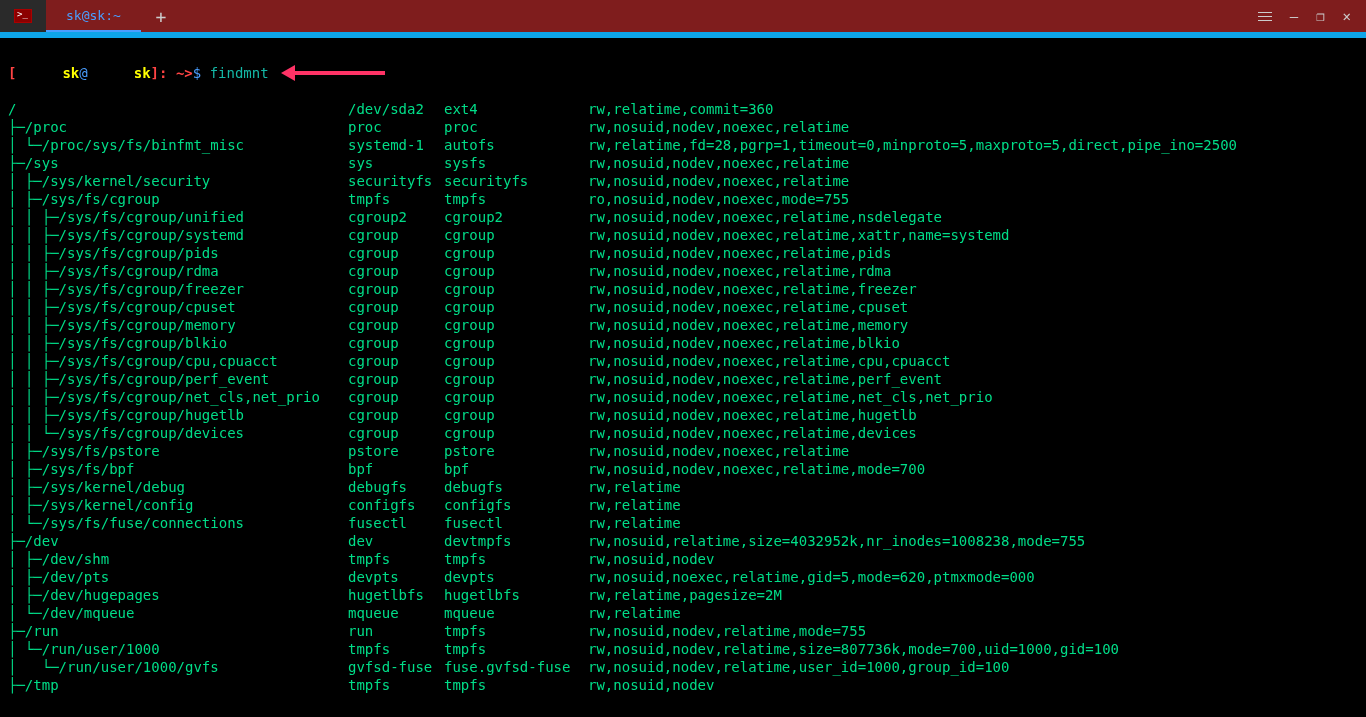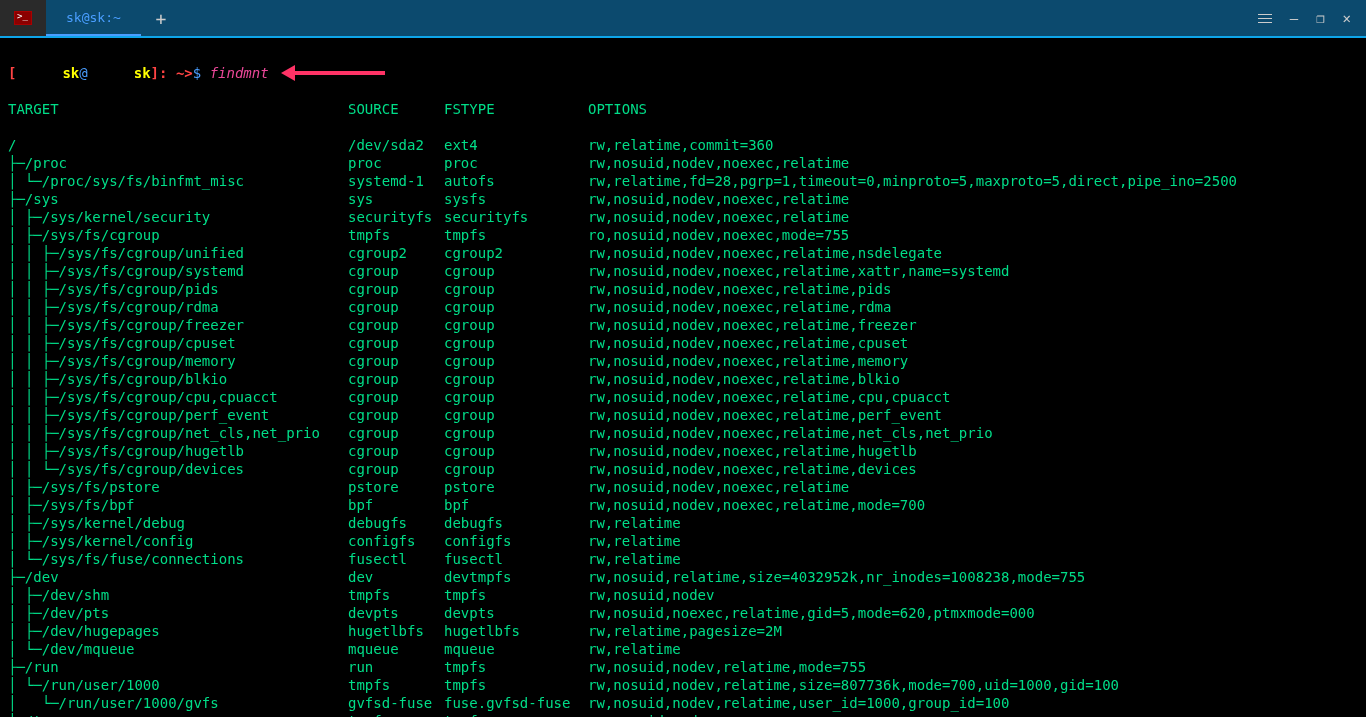--- a/index.html
+++ b/index.html
@@ -7,25 +7,25 @@
     background: #000;
     font-family: 'Consolas', 'Monaco', monospace;
     font-size: 14px;
     width: 1366px;
     height: 717px;
     overflow: hidden;
     color: #fff;
   }
   .titlebar {
     height: 38px;
-    background: #0c4a6e;
+    background: #7f1d1d;
     display: flex;
     align-items: center;
     justify-content: space-between;
-    border-bottom: 2px solid #0ea5e9;
+    border-bottom: 6px solid #0ea5e9;
   }
   .tabs {
     display: flex;
     align-items: stretch;
     height: 100%;
   }
   .icon-tab {
     width: 46px;
     display: flex;
     align-items: center;
@@ -87,21 +87,21 @@
     line-height: 18px;
     white-space: pre;
     position: relative;
   }
   .prompt-line { display: flex; align-items: center; }
   .bracket { color: #ff4444; font-weight: bold; }
   .user { color: #ffff00; font-weight: bold; margin-left: 46px; }
   .at { color: #4a9eff; }
   .path { color: #ff4444; font-weight: bold; }
   .dollar { color: #4a9eff; }
-  .cmd { color: #ec4899; font-style: italic; }
+  .cmd { color: #14b8a6; }
   .arrow {
     margin-left: 12px;
     display: inline-flex;
     align-items: center;
   }
   .arrow-line {
     width: 90px;
     height: 4px;
     background: #ff3366;
   }
@@ -140,15 +140,14 @@
         <span></span>
       </span>
     <span class="wc">—</span>
     <span class="wc">❐</span>
     <span class="wc">✕</span>
   </div>
 </div>
 
 <div class="terminal">
 <div class="prompt-line"><span class="bracket">[</span><span class="user">sk</span><span class="at">@</span><span class="user">sk</span><span class="bracket">]</span><span class="bracket">:</span><span class="path"> ~&gt;</span><span class="dollar">$ </span><span class="cmd">findmnt</span><span class="arrow"><span class="arrow-head"></span><span class="arrow-line"></span></span></div>
-<div class="row header-row"><span class="c-target">TARGET</span><span class="c-source">SOURCE</span><span class="c-fstype">FSTYPE</span><span class="c-options">OPTIONS</span></div>
 <div id="rows"><div class="row"><span class="c-target">/</span><span class="c-source">/dev/sda2</span><span class="c-fstype">ext4</span><span class="c-options">rw,relatime,commit=360</span></div><div class="row"><span class="c-target">├─/proc</span><span class="c-source">proc</span><span class="c-fstype">proc</span><span class="c-options">rw,nosuid,nodev,noexec,relatime</span></div><div class="row"><span class="c-target">│ └─/proc/sys/fs/binfmt_misc</span><span class="c-source">systemd-1</span><span class="c-fstype">autofs</span><span class="c-options">rw,relatime,fd=28,pgrp=1,timeout=0,minproto=5,maxproto=5,direct,pipe_ino=2500</span></div><div class="row"><span class="c-target">├─/sys</span><span class="c-source">sys</span><span class="c-fstype">sysfs</span><span class="c-options">rw,nosuid,nodev,noexec,relatime</span></div><div class="row"><span class="c-target">│ ├─/sys/kernel/security</span><span class="c-source">securityfs</span><span class="c-fstype">securityfs</span><span class="c-options">rw,nosuid,nodev,noexec,relatime</span></div><div class="row"><span class="c-target">│ ├─/sys/fs/cgroup</span><span class="c-source">tmpfs</span><span class="c-fstype">tmpfs</span><span class="c-options">ro,nosuid,nodev,noexec,mode=755</span></div><div class="row"><span class="c-target">│ │ ├─/sys/fs/cgroup/unified</span><span class="c-source">cgroup2</span><span class="c-fstype">cgroup2</span><span class="c-options">rw,nosuid,nodev,noexec,relatime,nsdelegate</span></div><div class="row"><span class="c-target">│ │ ├─/sys/fs/cgroup/systemd</span><span class="c-source">cgroup</span><span class="c-fstype">cgroup</span><span class="c-options">rw,nosuid,nodev,noexec,relatime,xattr,name=systemd</span></div><div class="row"><span class="c-target">│ │ ├─/sys/fs/cgroup/pids</span><span class="c-source">cgroup</span><span class="c-fstype">cgroup</span><span class="c-options">rw,nosuid,nodev,noexec,relatime,pids</span></div><div class="row"><span class="c-target">│ │ ├─/sys/fs/cgroup/rdma</span><span class="c-source">cgroup</span><span class="c-fstype">cgroup</span><span class="c-options">rw,nosuid,nodev,noexec,relatime,rdma</span></div><div class="row"><span class="c-target">│ │ ├─/sys/fs/cgroup/freezer</span><span class="c-source">cgroup</span><span class="c-fstype">cgroup</span><span class="c-options">rw,nosuid,nodev,noexec,relatime,freezer</span></div><div class="row"><span class="c-target">│ │ ├─/sys/fs/cgroup/cpuset</span><span class="c-source">cgroup</span><span class="c-fstype">cgroup</span><span class="c-options">rw,nosuid,nodev,noexec,relatime,cpuset</span></div><div class="row"><span class="c-target">│ │ ├─/sys/fs/cgroup/memory</span><span class="c-source">cgroup</span><span class="c-fstype">cgroup</span><span class="c-options">rw,nosuid,nodev,noexec,relatime,memory</span></div><div class="row"><span class="c-target">│ │ ├─/sys/fs/cgroup/blkio</span><span class="c-source">cgroup</span><span class="c-fstype">cgroup</span><span class="c-options">rw,nosuid,nodev,noexec,relatime,blkio</span></div><div class="row"><span class="c-target">│ │ ├─/sys/fs/cgroup/cpu,cpuacct</span><span class="c-source">cgroup</span><span class="c-fstype">cgroup</span><span class="c-options">rw,nosuid,nodev,noexec,relatime,cpu,cpuacct</span></div><div class="row"><span class="c-target">│ │ ├─/sys/fs/cgroup/perf_event</span><span class="c-source">cgroup</span><span class="c-fstype">cgroup</span><span class="c-options">rw,nosuid,nodev,noexec,relatime,perf_event</span></div><div class="row"><span class="c-target">│ │ ├─/sys/fs/cgroup/net_cls,net_prio</span><span class="c-source">cgroup</span><span class="c-fstype">cgroup</span><span class="c-options">rw,nosuid,nodev,noexec,relatime,net_cls,net_prio</span></div><div class="row"><span class="c-target">│ │ ├─/sys/fs/cgroup/hugetlb</span><span class="c-source">cgroup</span><span class="c-fstype">cgroup</span><span class="c-options">rw,nosuid,nodev,noexec,relatime,hugetlb</span></div><div class="row"><span class="c-target">│ │ └─/sys/fs/cgroup/devices</span><span class="c-source">cgroup</span><span class="c-fstype">cgroup</span><span class="c-options">rw,nosuid,nodev,noexec,relatime,devices</span></div><div class="row"><span class="c-target">│ ├─/sys/fs/pstore</span><span class="c-source">pstore</span><span class="c-fstype">pstore</span><span class="c-options">rw,nosuid,nodev,noexec,relatime</span></div><div class="row"><span class="c-target">│ ├─/sys/fs/bpf</span><span class="c-source">bpf</span><span class="c-fstype">bpf</span><span class="c-options">rw,nosuid,nodev,noexec,relatime,mode=700</span></div><div class="row"><span class="c-target">│ ├─/sys/kernel/debug</span><span class="c-source">debugfs</span><span class="c-fstype">debugfs</span><span class="c-options">rw,relatime</span></div><div class="row"><span class="c-target">│ ├─/sys/kernel/config</span><span class="c-source">configfs</span><span class="c-fstype">configfs</span><span class="c-options">rw,relatime</span></div><div class="row"><span class="c-target">│ └─/sys/fs/fuse/connections</span><span class="c-source">fusectl</span><span class="c-fstype">fusectl</span><span class="c-options">rw,relatime</span></div><div class="row"><span class="c-target">├─/dev</span><span class="c-source">dev</span><span class="c-fstype">devtmpfs</span><span class="c-options">rw,nosuid,relatime,size=4032952k,nr_inodes=1008238,mode=755</span></div><div class="row"><span class="c-target">│ ├─/dev/shm</span><span class="c-source">tmpfs</span><span class="c-fstype">tmpfs</span><span class="c-options">rw,nosuid,nodev</span></div><div class="row"><span class="c-target">│ ├─/dev/pts</span><span class="c-source">devpts</span><span class="c-fstype">devpts</span><span class="c-options">rw,nosuid,noexec,relatime,gid=5,mode=620,ptmxmode=000</span></div><div class="row"><span class="c-target">│ ├─/dev/hugepages</span><span class="c-source">hugetlbfs</span><span class="c-fstype">hugetlbfs</span><span class="c-options">rw,relatime,pagesize=2M</span></div><div class="row"><span class="c-target">│ └─/dev/mqueue</span><span class="c-source">mqueue</span><span class="c-fstype">mqueue</span><span class="c-options">rw,relatime</span></div><div class="row"><span class="c-target">├─/run</span><span class="c-source">run</span><span class="c-fstype">tmpfs</span><span class="c-options">rw,nosuid,nodev,relatime,mode=755</span></div><div class="row"><span class="c-target">│ └─/run/user/1000</span><span class="c-source">tmpfs</span><span class="c-fstype">tmpfs</span><span class="c-options">rw,nosuid,nodev,relatime,size=807736k,mode=700,uid=1000,gid=100</span></div><div class="row"><span class="c-target">│   └─/run/user/1000/gvfs</span><span class="c-source">gvfsd-fuse</span><span class="c-fstype">fuse.gvfsd-fuse</span><span class="c-options">rw,nosuid,nodev,relatime,user_id=1000,group_id=100</span></div><div class="row"><span class="c-target">├─/tmp</span><span class="c-source">tmpfs</span><span class="c-fstype">tmpfs</span><span class="c-options">rw,nosuid,nodev</span></div></div>
 </div>
 
 </body></html>

